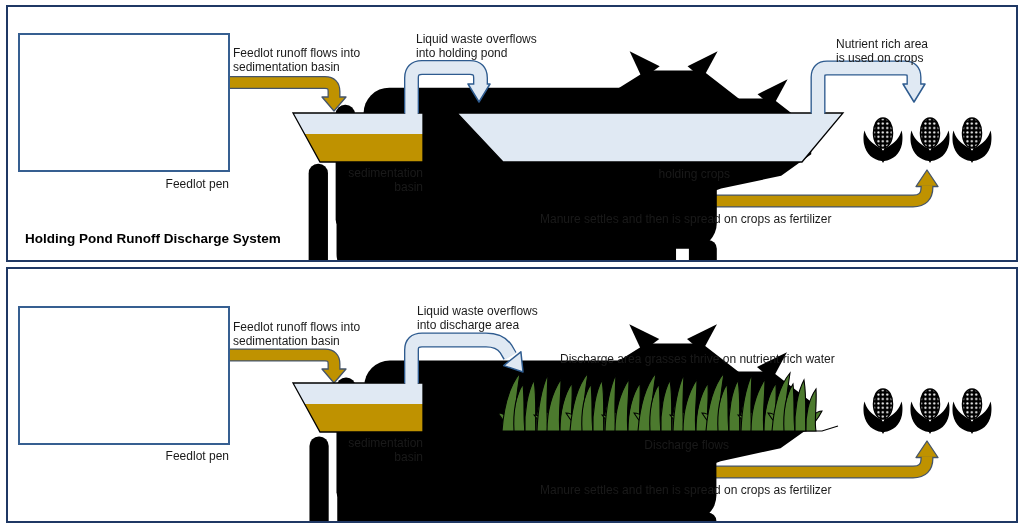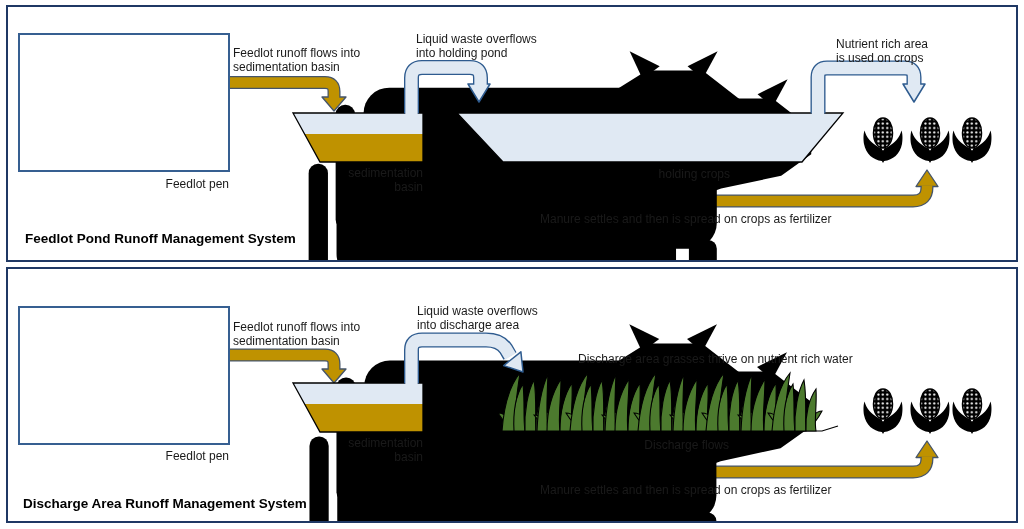--- a/index.html
+++ b/index.html
@@ -143,21 +143,21 @@
     <div class="lbl" style="left:225px;top:40px;width:160px;">Feedlot runoff flows into
 sedimentation basin</div>
     <div class="lbl center" style="left:285px;top:160px;width:130px;">sedimentation
 basin</div>
     <div class="lbl" style="left:408px;top:26px;width:150px;">Liquid waste overflows
 into holding pond</div>
     <div class="lbl center" style="left:562px;top:161px;width:160px;">holding crops</div>
     <div class="lbl" style="left:828px;top:31px;width:130px;">Nutrient rich area
 is used on crops</div>
     <div class="lbl nowrap" style="left:532px;top:206px;">Manure settles and then is spread on crops as fertilizer</div>
-    <div class="title" style="left:17px;top:224px;">Feedlot Pond Runoff Management System</div>
+    <div class="title" style="left:17px;top:224px;">Holding Pond Runoff Discharge System</div>
   </section>
 
   <section class="panel" id="panel2">
     <svg class="diagram" width="1008" height="252" viewBox="0 0 1008 252">
 
       <g>
         <path class="tube-under-gold" d="M402,163 V189 Q402,203 416,203 H905 Q919,203 919,189 V187"></path>
         <polygon class="head-gold" points="908,188.5 930,188.5 919,172"></polygon>
         <path class="tube-over-gold" d="M402,163 V189 Q402,203 416,203 H905 Q919,203 919,189 V187.5"></path>
       </g>
@@ -207,19 +207,18 @@
       </g>
     </svg>
 
     <div class="lbl center" style="left:11px;top:181px;width:210px;">Feedlot pen</div>
     <div class="lbl" style="left:225px;top:52px;width:160px;">Feedlot runoff flows into
 sedimentation basin</div>
     <div class="lbl center" style="left:285px;top:168px;width:130px;">sedimentation
 basin</div>
     <div class="lbl" style="left:409px;top:36px;width:150px;">Liquid waste overflows
 into discharge area</div>
-    <div class="lbl nowrap" style="left:552px;top:84px;margin-left:18px;">Discharge area grasses thrive on nutrient rich water</div>
+    <div class="lbl nowrap" style="left:552px;top:84px;">Discharge area grasses thrive on nutrient rich water</div>
     <div class="lbl center" style="left:561px;top:170px;width:160px;">Discharge flows</div>
     <div class="lbl nowrap" style="left:532px;top:215px;">Manure settles and then is spread on crops as fertilizer</div>
-    <div class="title" style="left:15px;top:227px;">Discharge Area Runoff Management System</div>
   </section>
 
 </div>
 
 </body></html>

